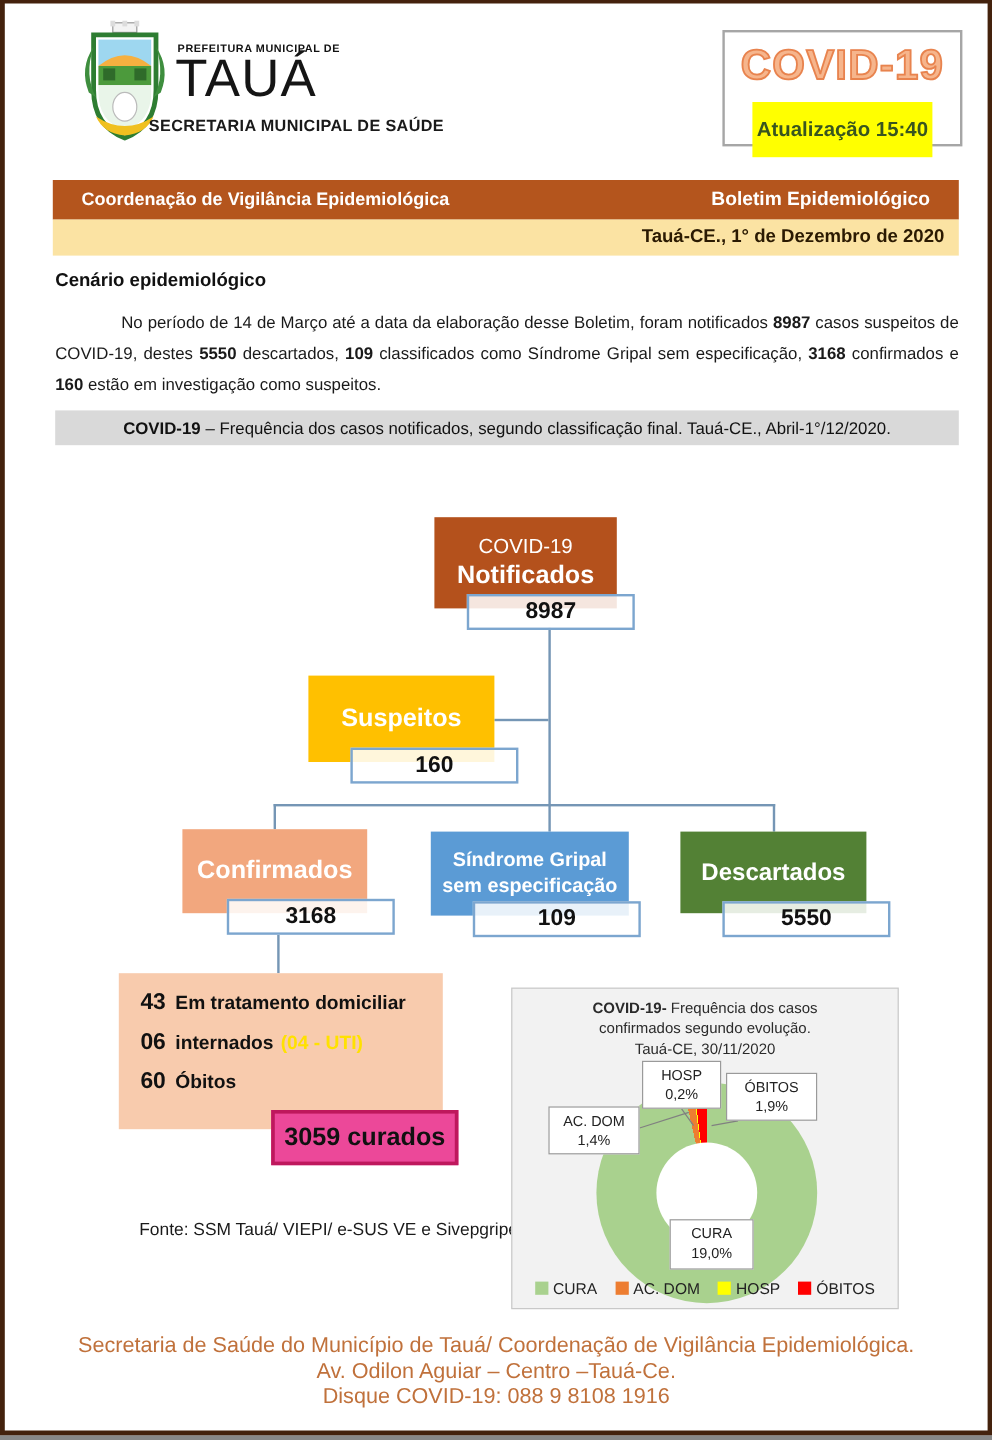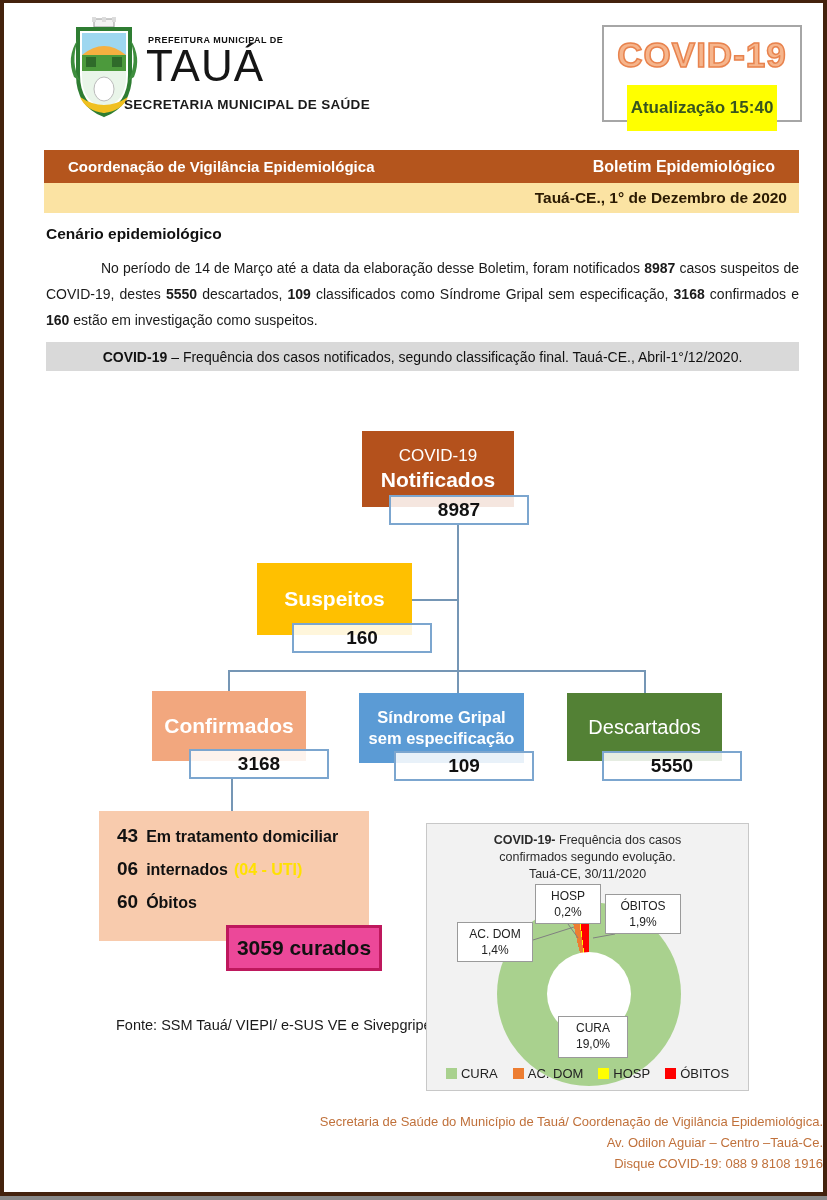--- a/index.html
+++ b/index.html
@@ -39,21 +39,21 @@
 
   
   .fline { background:#7596B5; z-index:0; }
   .node { color:#fff; display:flex; flex-direction:column; align-items:center; justify-content:center; z-index:1; text-align:center; }
   .n-notif { left:358px; top:428px; width:152px; height:76px; background:#B4511C; }
   .n-notif .t1 { font-size:17px; }
   .n-notif .t2 { font-size:21px; font-weight:bold; margin-top:2px; }
   .n-susp  { left:253px; top:560px; width:155px; height:72px; background:#FFC000; font-size:21px; font-weight:bold; }
   .n-conf  { left:148px; top:688px; width:154px; height:70px; background:#F2A77E; font-size:21px; font-weight:bold; }
   .n-sind  { left:355px; top:690px; width:165px; height:70px; background:#5B9BD5; font-size:16.5px; font-weight:bold; line-height:21px; }
-  .n-desc  { left:563px; top:690px; width:155px; height:68px; background:#538135; font-size:20px; font-weight:normal; }
+  .n-desc  { left:563px; top:690px; width:155px; height:68px; background:#538135; font-size:20px; font-weight:bold; }
   .numbox { width:140px; height:30px; background:rgba(255,255,255,.86); border:2px solid #7CA6CF;
             display:flex; align-items:center; justify-content:center; font-size:19px; font-weight:bold; color:#111; z-index:2; }
   .v-notif { left:385px; top:492px; }
   .v-susp  { left:288px; top:620px; }
   .v-conf  { left:185px; top:746px; }
   .v-sind  { left:390px; top:748px; }
   .v-desc  { left:598px; top:748px; }
   .vline-main  { left:453px; top:520px; width:2px; height:170px; }
   .hline-susp  { left:408px; top:596px; width:45px; height:2px; }
   .hline-branch{ left:224px; top:667px; width:418px; height:2px; }
@@ -82,21 +82,21 @@
   .co-hosp   { left:108px; top:60px;  width:66px; height:40px; }
   .co-obitos { left:178px; top:70px;  width:76px; height:40px; }
   .co-acdom  { left:30px;  top:98px;  width:76px; height:40px; }
   .co-cura   { left:131px; top:192px; width:70px; height:42px; }
   .leader-svg { position:absolute; inset:0; width:100%; height:100%; z-index:2; }
   .chart-legend { position:absolute; bottom:9px; left:0; right:0; display:flex; justify-content:center; gap:15px; font-size:13px; color:#222; align-items:center; }
   .legend-item { display:flex; align-items:center; gap:4px; }
   .swatch { width:11px; height:11px; display:inline-block; }
 
   
-  .footer { left:0; right:0; top:1108px; text-align:right; color:#C0713B; font-size:13px; line-height:21px; }
+  .footer { left:0; right:0; top:1108px; text-align:center; color:#C0713B; font-size:18px; line-height:21px; }
 </style>
 </head>
 <body>
 
 <div class="page">
 
   <svg class="abs crest" viewBox="0 0 80 102">
     <rect x="30" y="2" width="20" height="8" fill="#f3f3f3" stroke="#999" stroke-width="1"></rect>
     <rect x="28" y="0" width="4" height="5" fill="#dcdcdc"></rect>
       <rect x="38" y="0" width="4" height="5" fill="#dcdcdc"></rect>

